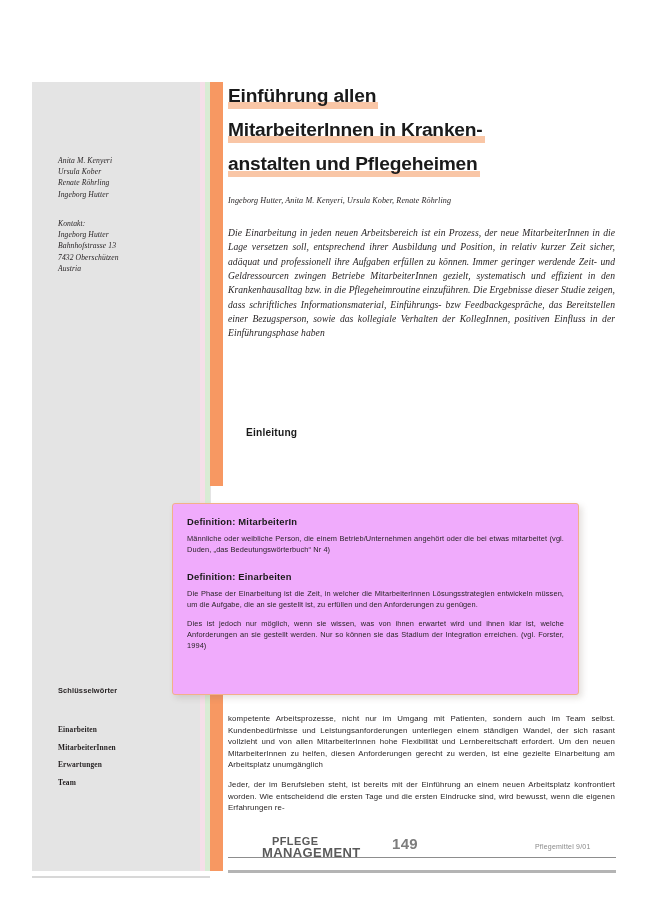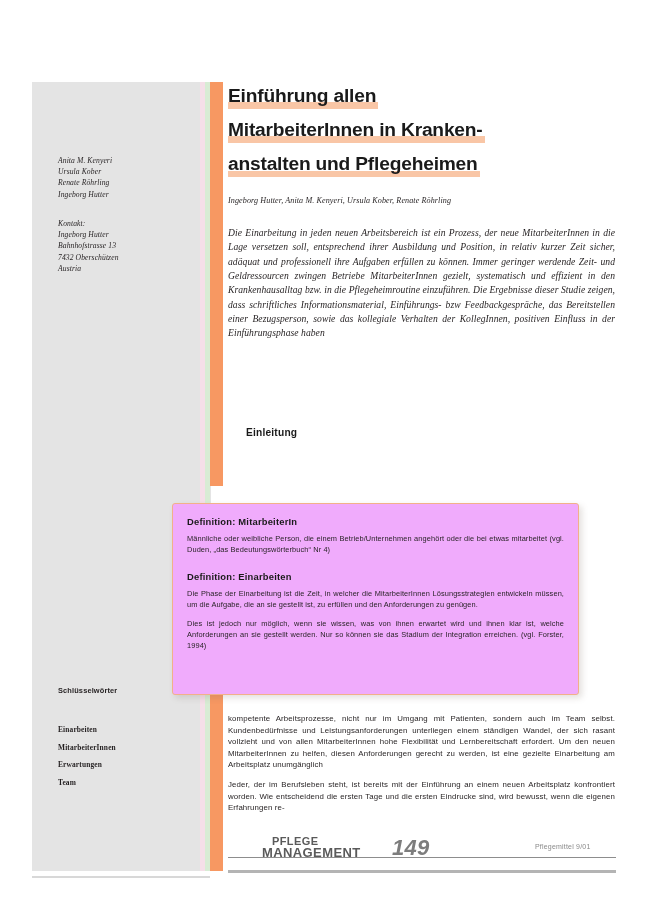--- a/index.html
+++ b/index.html
@@ -227,24 +227,23 @@
     line-height: 11px;
     letter-spacing: 0.4px;
   }
   .footer-logo .lg1 { font-size: 11px; display: block; margin-left: 10px; }
   .footer-logo .lg2 { font-size: 13px; display: block; }
   .footer-page {
     position: absolute;
     left: 392px; top: 835px;
     font-family: "Liberation Sans", sans-serif;
     font-weight: bold;
-    font-size: 22px;
+    font-size: 15px;
     color: #7d7d7d;
     letter-spacing: 0.3px;
-    font-style: italic;
   }
   .footer-issue {
     position: absolute;
     left: 535px; top: 843px;
     font-family: "Liberation Sans", sans-serif;
     font-size: 7px;
     color: #8a8a8a;
     letter-spacing: 0.2px;
   }
   .footer-bar-left {

